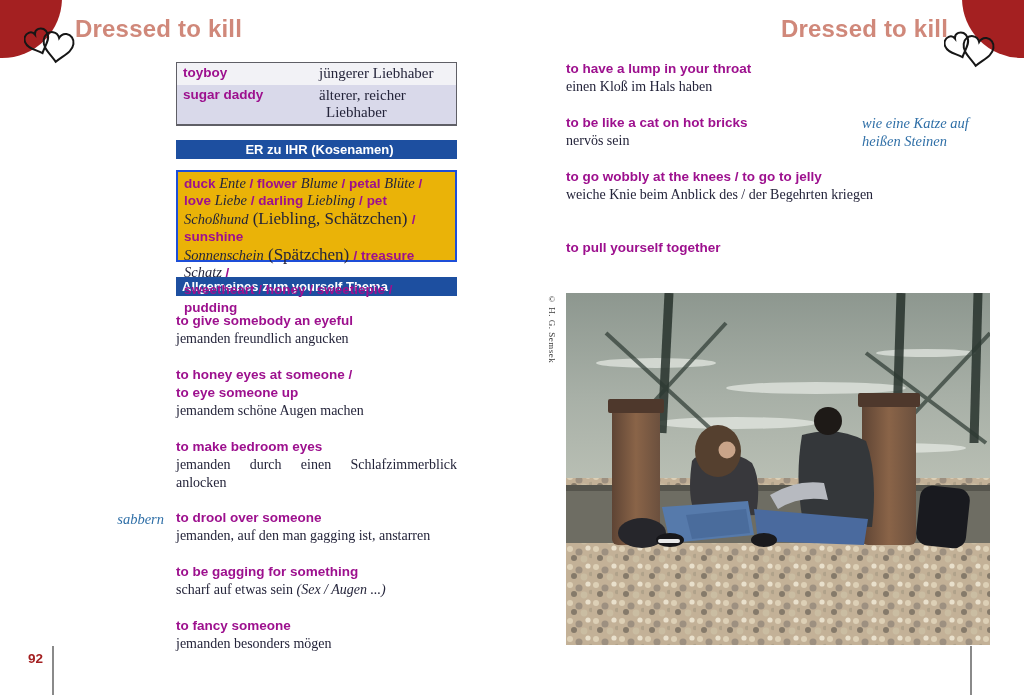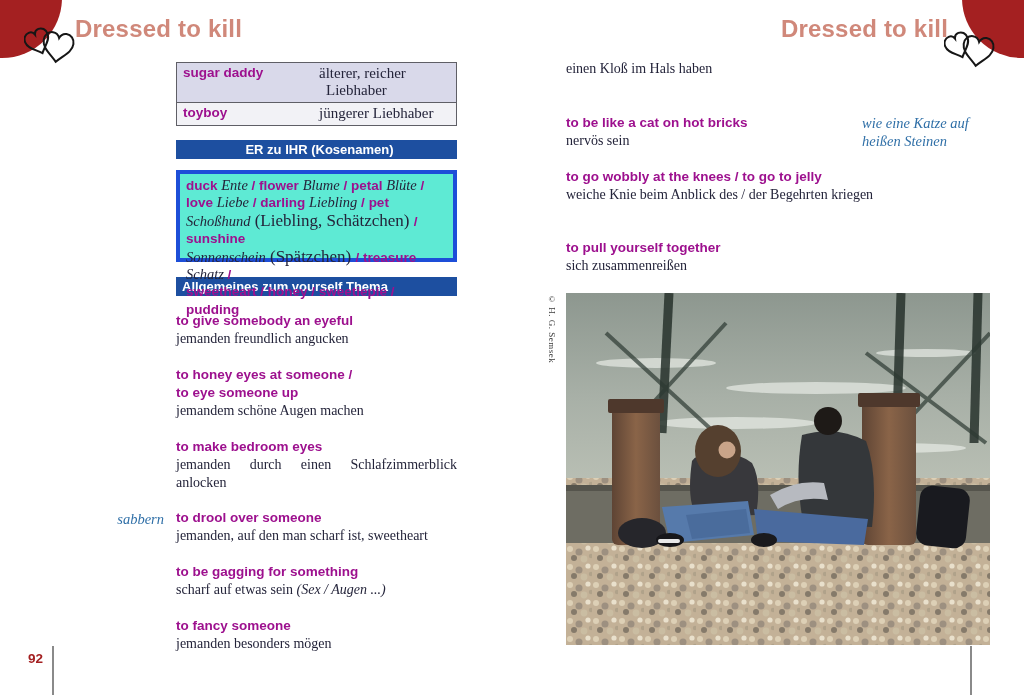--- a/index.html
+++ b/index.html
@@ -43,21 +43,21 @@
 
   .section-bar{
     position:absolute;left:176px;width:281px;height:19px;background:var(--blue);
     color:#ffffff;font-weight:bold;font-size:13px;line-height:19px;padding-left:6px;
   }
   .section-bar.s1{top:140px;text-align:center;}
   .section-bar.s2{top:277px;}
 
   .kose-box{
     position:absolute;left:176px;top:170px;width:281px;height:92px;
-    background:#5eead4;border:4px solid #1d4ed8;padding:3px 6px;
+    background:#eab308;border:2px solid #1d4ed8;padding:3px 6px;
     font-size:13.5px;line-height:17.4px;
   }
   .seg-en{font-weight:bold;color:var(--magenta);font-family:"Liberation Sans",sans-serif;}
   .seg-de{font-family:"Liberation Serif",serif;font-style:italic;color:var(--ink);font-size:14.5px;}
   .seg-plain{font-family:"Liberation Serif",serif;color:var(--ink);font-size:17px;}
   .seg-serif{font-family:"Liberation Serif",serif;color:var(--ink);}
   .seg-serif-italic{font-family:"Liberation Serif",serif;font-style:italic;color:var(--ink);}
 
   .entry{position:absolute;width:281px;line-height:18px;}
   .entry-en{font-weight:bold;font-size:13.5px;color:var(--magenta);}
@@ -101,33 +101,33 @@
   <g fill="#ffffff" fill-opacity="0" stroke="#161616" stroke-width="2">
     <path transform="rotate(-22 14 20)" d="M14 32 C9 26 2 22.5 2 15.5 C2 11 5 8 8.8 8 C11.6 8 13.4 9.8 14 12 C14.6 9.8 16.4 8 19.2 8 C23 8 26 11 26 15.5 C26 22.5 19 26 14 32 Z"></path>
     <path transform="rotate(8 34 24)" d="M34 40 C28 33 19 28.5 19 20 C19 14.6 22.6 11 27.2 11 C30.6 11 32.9 13.2 34 16 C35.1 13.2 37.4 11 40.8 11 C45.4 11 49 14.6 49 20 C49 28.5 40 33 34 40 Z"></path>
   </g>
 </svg>
 
 <div class="page-title left">Dressed to kill</div>
 <div class="page-title right">Dressed to kill</div>
 
 <div class="vocab-table">
+  <div class="vt-row r2">
+    <div class="vt-term">toyboy</div>
+    <div class="vt-trans">
+      <div>jüngerer Liebhaber</div>
+    </div>
+  </div>
   <div class="vt-row r1">
     <div class="vt-term">sugar daddy</div>
     <div class="vt-trans">
       <div>älterer, reicher</div>
       <div class="l2">Liebhaber</div>
     </div>
   </div>
-  <div class="vt-row r2">
-    <div class="vt-term">toyboy</div>
-    <div class="vt-trans">
-      <div>jüngerer Liebhaber</div>
-    </div>
-  </div>
 </div>
 
 <div class="section-bar s1">ER zu IHR (Kosenamen)</div>
 <div class="section-bar s2">Allgemeines zum yourself Thema</div>
 
 <div class="kose-box"><span class="seg-en">duck </span><span class="seg-de">Ente</span><span class="seg-en"> / </span><span class="seg-en">flower </span><span class="seg-de">Blume</span><span class="seg-en"> / </span><span class="seg-en">petal </span><span class="seg-de">Blüte</span><span class="seg-en"> /</span><br><span class="seg-en">love </span><span class="seg-de">Liebe</span><span class="seg-en"> / </span><span class="seg-en">darling </span><span class="seg-de">Liebling</span><span class="seg-en"> / </span><span class="seg-en">pet</span><br><span class="seg-de">Schoßhund</span><span class="seg-plain"> (Liebling, Schätzchen) </span><span class="seg-en">/ sunshine</span><br><span class="seg-de">Sonnenschein</span><span class="seg-plain"> (Spätzchen) </span><span class="seg-en">/ treasure </span><span class="seg-de">Schatz</span><span class="seg-en"> /</span><br><span class="seg-en">sweetheart / honey / sweetiepie / pudding</span></div>
 
 <div class="entry" style="left:176px;top:312px;">
   <div class="entry-en">to give somebody an eyeful</div>
   <div class="entry-de">jemanden freundlich angucken</div>
@@ -137,49 +137,49 @@
   <div class="entry-en">to eye someone up</div>
   <div class="entry-de">jemandem schöne Augen machen</div>
 </div>
 <div class="entry" style="left:176px;top:438px;">
   <div class="entry-en">to make bedroom eyes</div>
   <div class="entry-de justify">jemanden durch einen Schlafzimmerblick anlocken</div>
 </div>
 <div class="margin-note left-side">sabbern</div>
 <div class="entry" style="left:176px;top:509px;width:300px;">
   <div class="entry-en">to drool over someone</div>
-  <div class="entry-de">jemanden, auf den man scharf ist, sweetheart</div>
+  <div class="entry-de">jemanden, auf den man gagging ist, anstarren</div>
 </div>
 <div class="entry" style="left:176px;top:563px;width:300px;">
   <div class="entry-en">to be gagging for something</div>
   <div class="entry-de"><span class="seg-serif">scharf auf etwas sein </span><span class="seg-serif-italic">(Sex / Augen ...)</span></div>
 </div>
 <div class="entry" style="left:176px;top:617px;">
   <div class="entry-en">to fancy someone</div>
   <div class="entry-de">jemanden besonders mögen</div>
 </div>
 
 <div class="entry" style="left:566px;top:60px;width:320px;">
+  <div class="entry-en">to have a lump in your throat</div>
   <div class="entry-de">einen Kloß im Hals haben</div>
 </div>
 <div class="entry" style="left:566px;top:114px;width:320px;">
   <div class="entry-en">to be like a cat on hot bricks</div>
   <div class="entry-de">nervös sein</div>
 </div>
 <div class="margin-note right-side">
   <div>wie eine Katze auf</div>
   <div>heißen Steinen</div>
 </div>
 <div class="entry" style="left:566px;top:168px;width:312px;">
   <div class="entry-en" style="width:360px;">to go wobbly at the knees / to go to jelly</div>
   <div class="entry-de">weiche Knie beim Anblick des / der Begehrten kriegen</div>
 </div>
 <div class="entry" style="left:566px;top:239px;width:320px;">
   <div class="entry-en">to pull yourself together</div>
-  <div class="entry-de">sich zusammenreißen</div>
 </div>
 
 <div class="photo-credit">© H. G. Semsek</div>
 <div class="photo-wrap">
   <svg width="424" height="352" viewBox="0 0 424 352">
     <defs>
       <linearGradient id="sea" x1="0" y1="0" x2="0" y2="1">
         <stop offset="0" stop-color="#8d978f"></stop>
         <stop offset="0.55" stop-color="#a8b0a7"></stop>
         <stop offset="1" stop-color="#b9bfb4"></stop>

